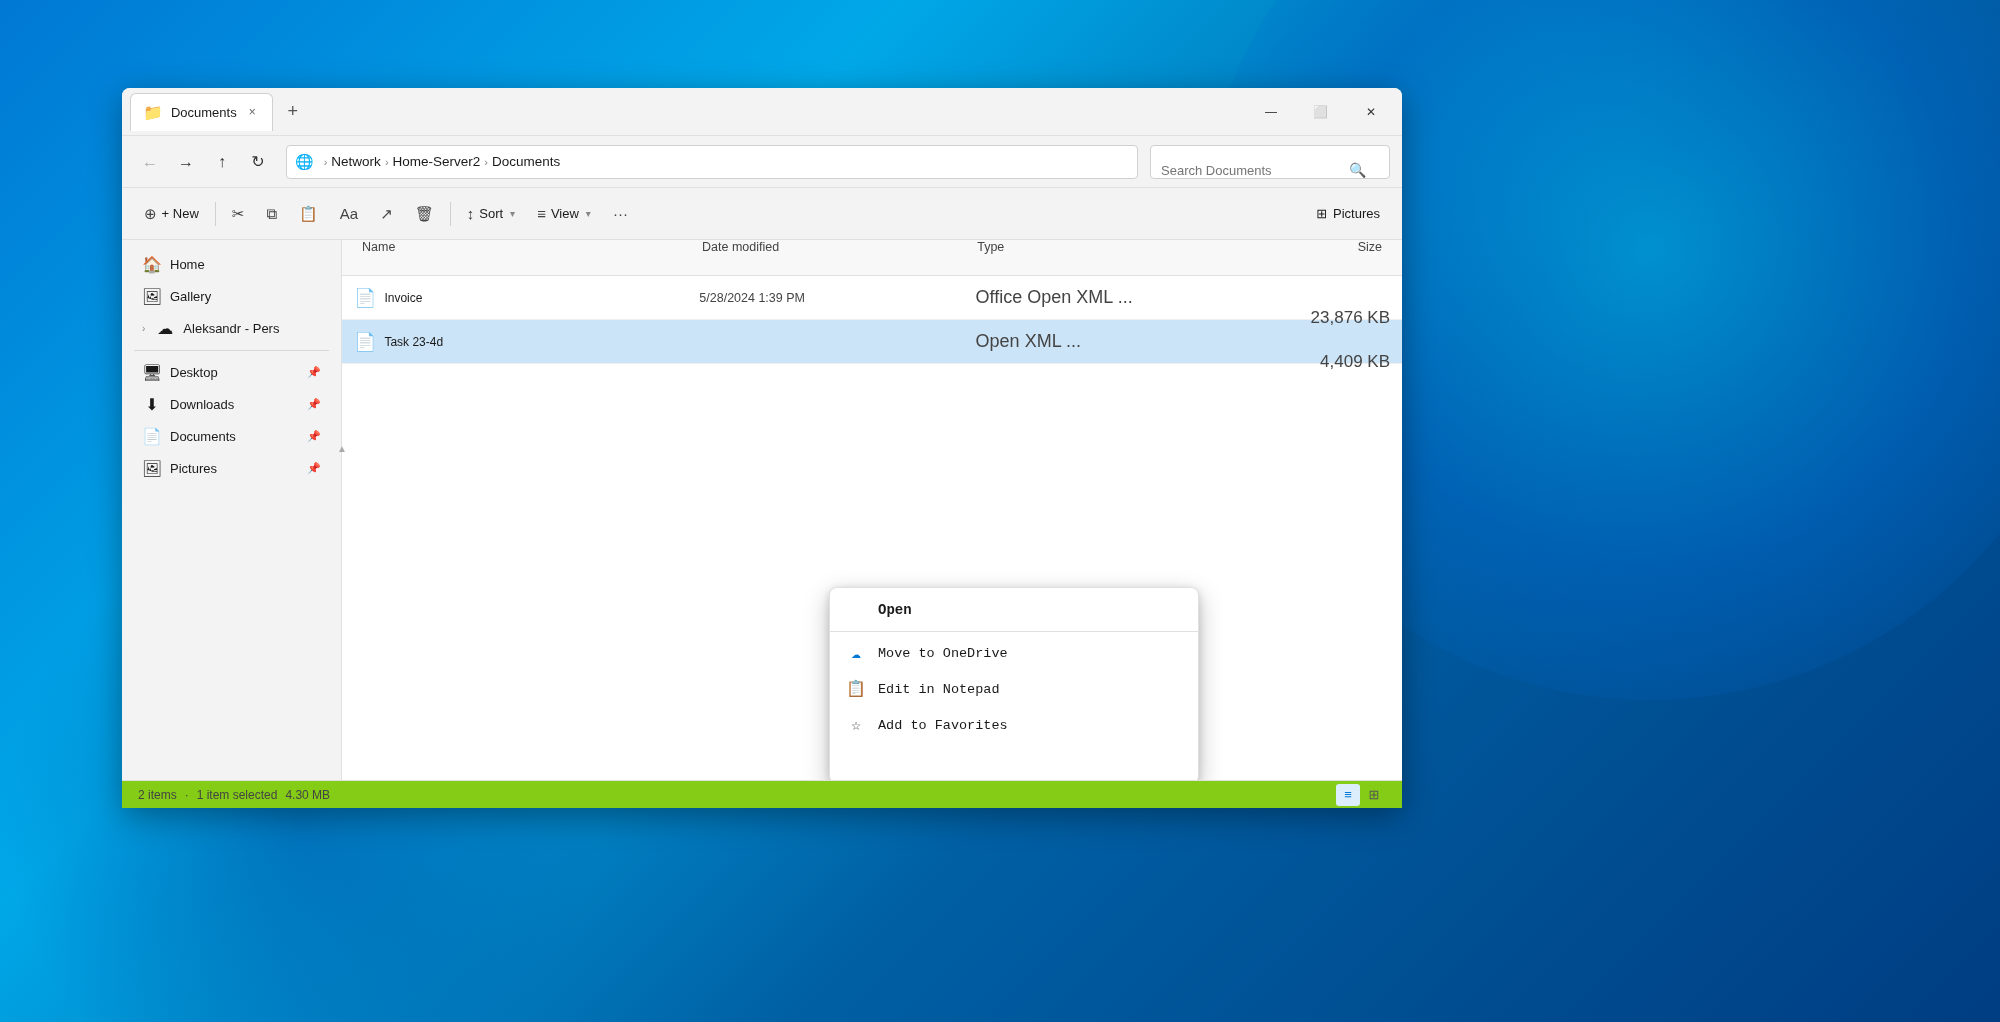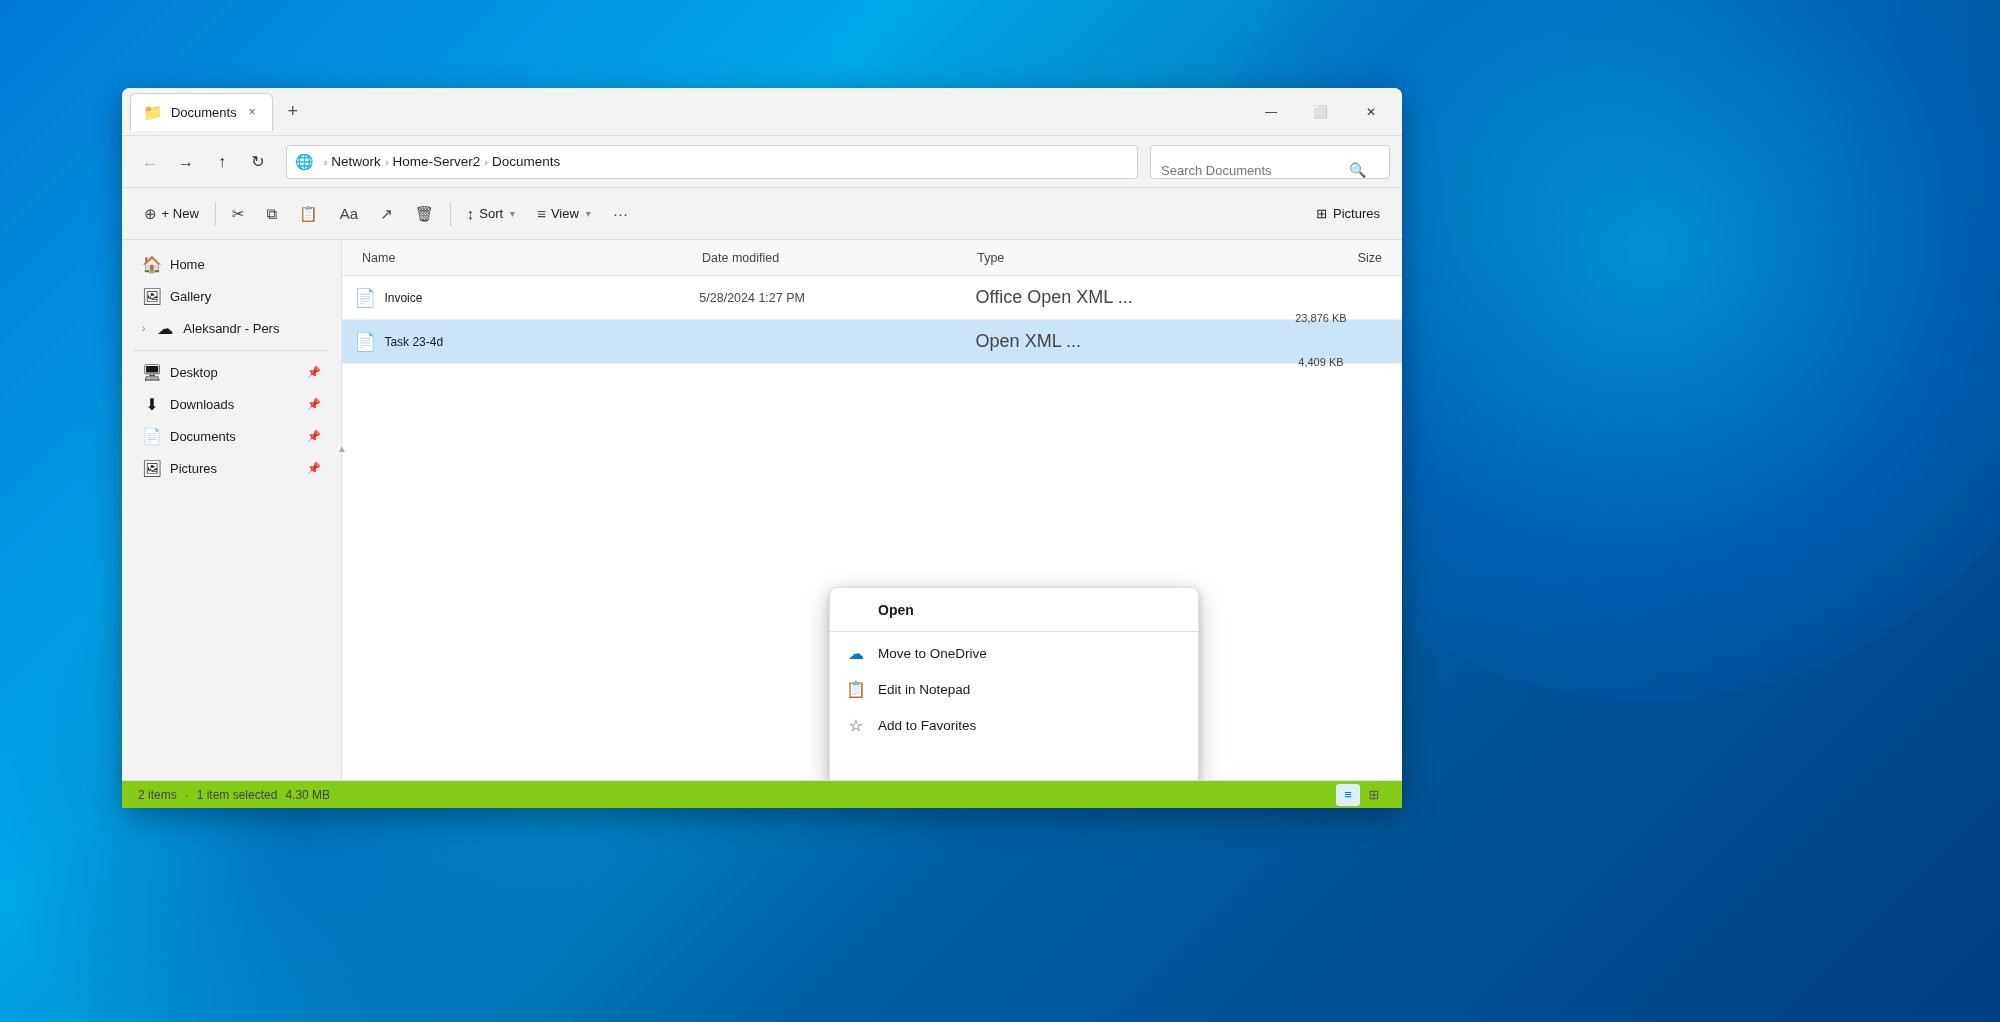--- a/index.html
+++ b/index.html
@@ -254,21 +254,20 @@
 
     
     .file-list {
       flex: 1;
       background: white;
       overflow: auto;
       position: relative;
     }
     .file-list-header {
       display: flex;
-      align-items: center;
       border-bottom: 1px solid #e0e0e0;
       background: #f8f8f8;
       height: 36px;
       padding: 0 12px;
       position: sticky;
       top: 0;
       z-index: 1;
     }
     .col-header {
       font-size: 12.5px;
@@ -305,21 +304,21 @@
       padding: 0 12px;
       border-bottom: 1px solid #f0f0f0;
       cursor: pointer;
     }
     .file-row.selected { background: #cce4f7; }
     .file-row .file-icon { font-size: 18px; margin-right: 8px; color: #555; }
     .file-row .file-name { font-size: 12px; color: #1a1a1a; }
     .file-col-name { flex: 2.5; display: flex; align-items: center; }
     .file-col-date { flex: 2; font-size: 12.5px; color: #444; }
     .file-col-type { flex: 2; font-size: 18px; color: #444; }
-    .file-col-size { flex: 1; font-size: 11px; color: #444; text-align: center; margin-top: 40px; }
+    .file-col-size { flex: 1; font-size: 17px; color: #444; text-align: right; margin-top: 40px; }
 
     
     .status-bar {
       display: flex;
       align-items: center;
       height: 28px;
       padding: 0 16px;
       background: #84cc16;
       border-top: 1px solid #e0e0e0;
       font-size: 12px;
@@ -356,20 +355,21 @@
     }
     .ctx-item {
       display: flex;
       align-items: center;
       gap: 12px;
       padding: 8px 16px;
       font-size: 13.5px;
       color: #1a1a1a;
       cursor: pointer;
       min-height: 36px;
+      font-family: Liberation Mono, monospace;
     }
     .ctx-item.bold { font-weight: 600; font-size: 14px; }
     .ctx-icon {
       width: 20px;
       text-align: center;
       font-size: 16px;
       color: #444;
     }
     .ctx-divider {
       height: 1px;
@@ -514,21 +514,21 @@
         <div class="col-header col-date">Date modified</div>
         <div class="col-header col-type">Type</div>
         <div class="col-header col-size">Size</div>
       </div>
 
       <div class="file-row">
         <div class="file-col-name">
           <span class="file-icon">📄</span>
           <span class="file-name">Invoice</span>
         </div>
-        <div class="file-col-date">5/28/2024 1:27 PM</div>
+        <div class="file-col-date">5/28/2024 1:39 PM</div>
         <div class="file-col-type">Office Open XML ...</div>
         <div class="file-col-size">23,876 KB</div>
       </div>
 
       <div class="file-row selected">
         <div class="file-col-name">
           <span class="file-icon">📄</span>
           <span class="file-name">Task 23-4d</span>
         </div>
         <div class="file-col-date"></div>

